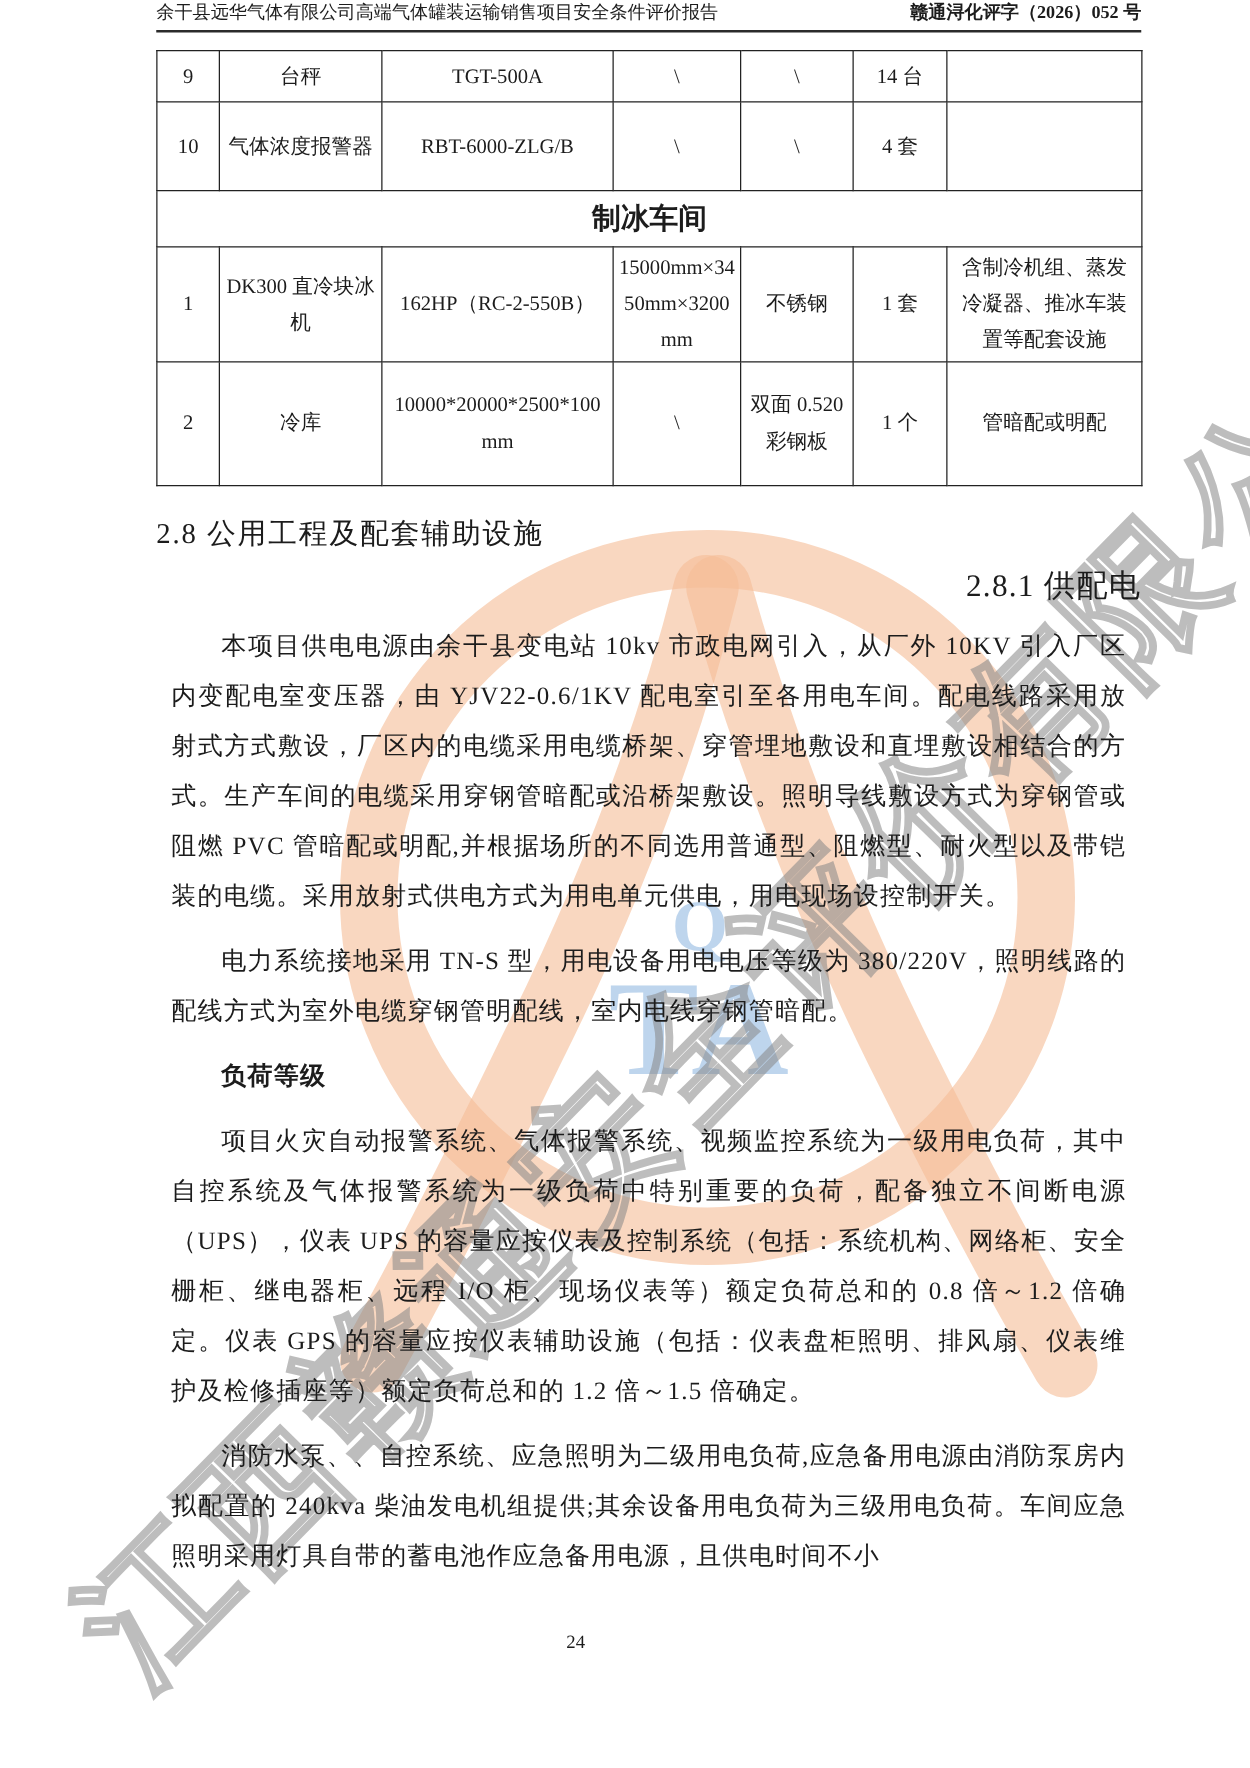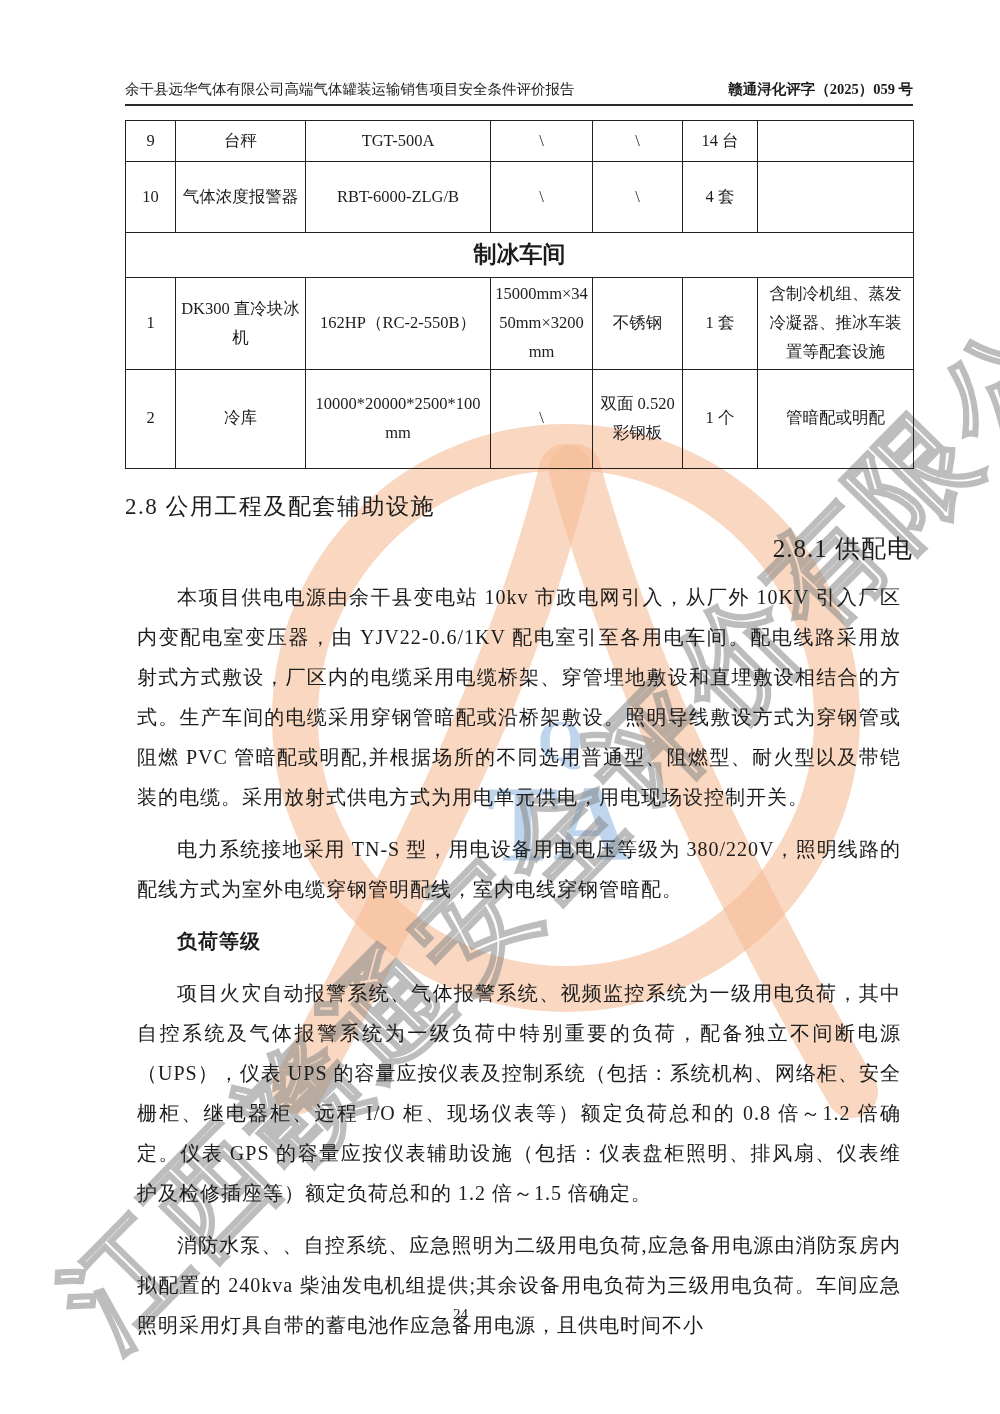--- a/index.html
+++ b/index.html
@@ -24,21 +24,21 @@
   .wm-mono{
     position:absolute;left:470px;top:712px;width:180px;text-align:center;
     color:rgba(150,188,226,0.62);font-weight:700;line-height:1;
   }
   .wm-mono .q{font-size:58px;}
   .wm-mono .ta{font-size:108px;letter-spacing:2px;}
   
   .content{position:absolute;left:125px;top:0;width:788px;z-index:1;}
   .pg-header{
     display:flex;justify-content:space-between;align-items:flex-end;
-    padding-top:80px;padding-bottom:5px;border-bottom:2px solid #2b2b2b;
+    padding-bottom:5px;border-bottom:2px solid #2b2b2b;
     font-size:14.5px;
   }
   .pg-header .doc-no{font-weight:600;}
   table.equip{
     width:100%;border-collapse:collapse;margin-top:14px;
     font-size:16.5px;table-layout:fixed;
   }
   table.equip td{
     border:1px solid #222;text-align:center;vertical-align:middle;
     padding:2px 4px;line-height:1.75;
@@ -81,21 +81,21 @@
     <div class="q">Q</div>
     <div class="ta">TA</div>
   </div>
   <div class="wm-diag">江西赣通安全评价有限公司</div>
 </div>
 
 <div class="content">
 
   <div class="pg-header">
     <span>余干县远华气体有限公司高端气体罐装运输销售项目安全条件评价报告</span>
-    <span class="doc-no">赣通浔化评字（2025）059 号</span>
+    <span class="doc-no">赣通浔化评字（2026）052 号</span>
   </div>
 
   <table class="equip">
     <colgroup>
       <col style="width:50px">
         <col style="width:130px">
         <col style="width:185px">
       <col style="width:102px">
         <col style="width:90px">
         <col style="width:75px">

